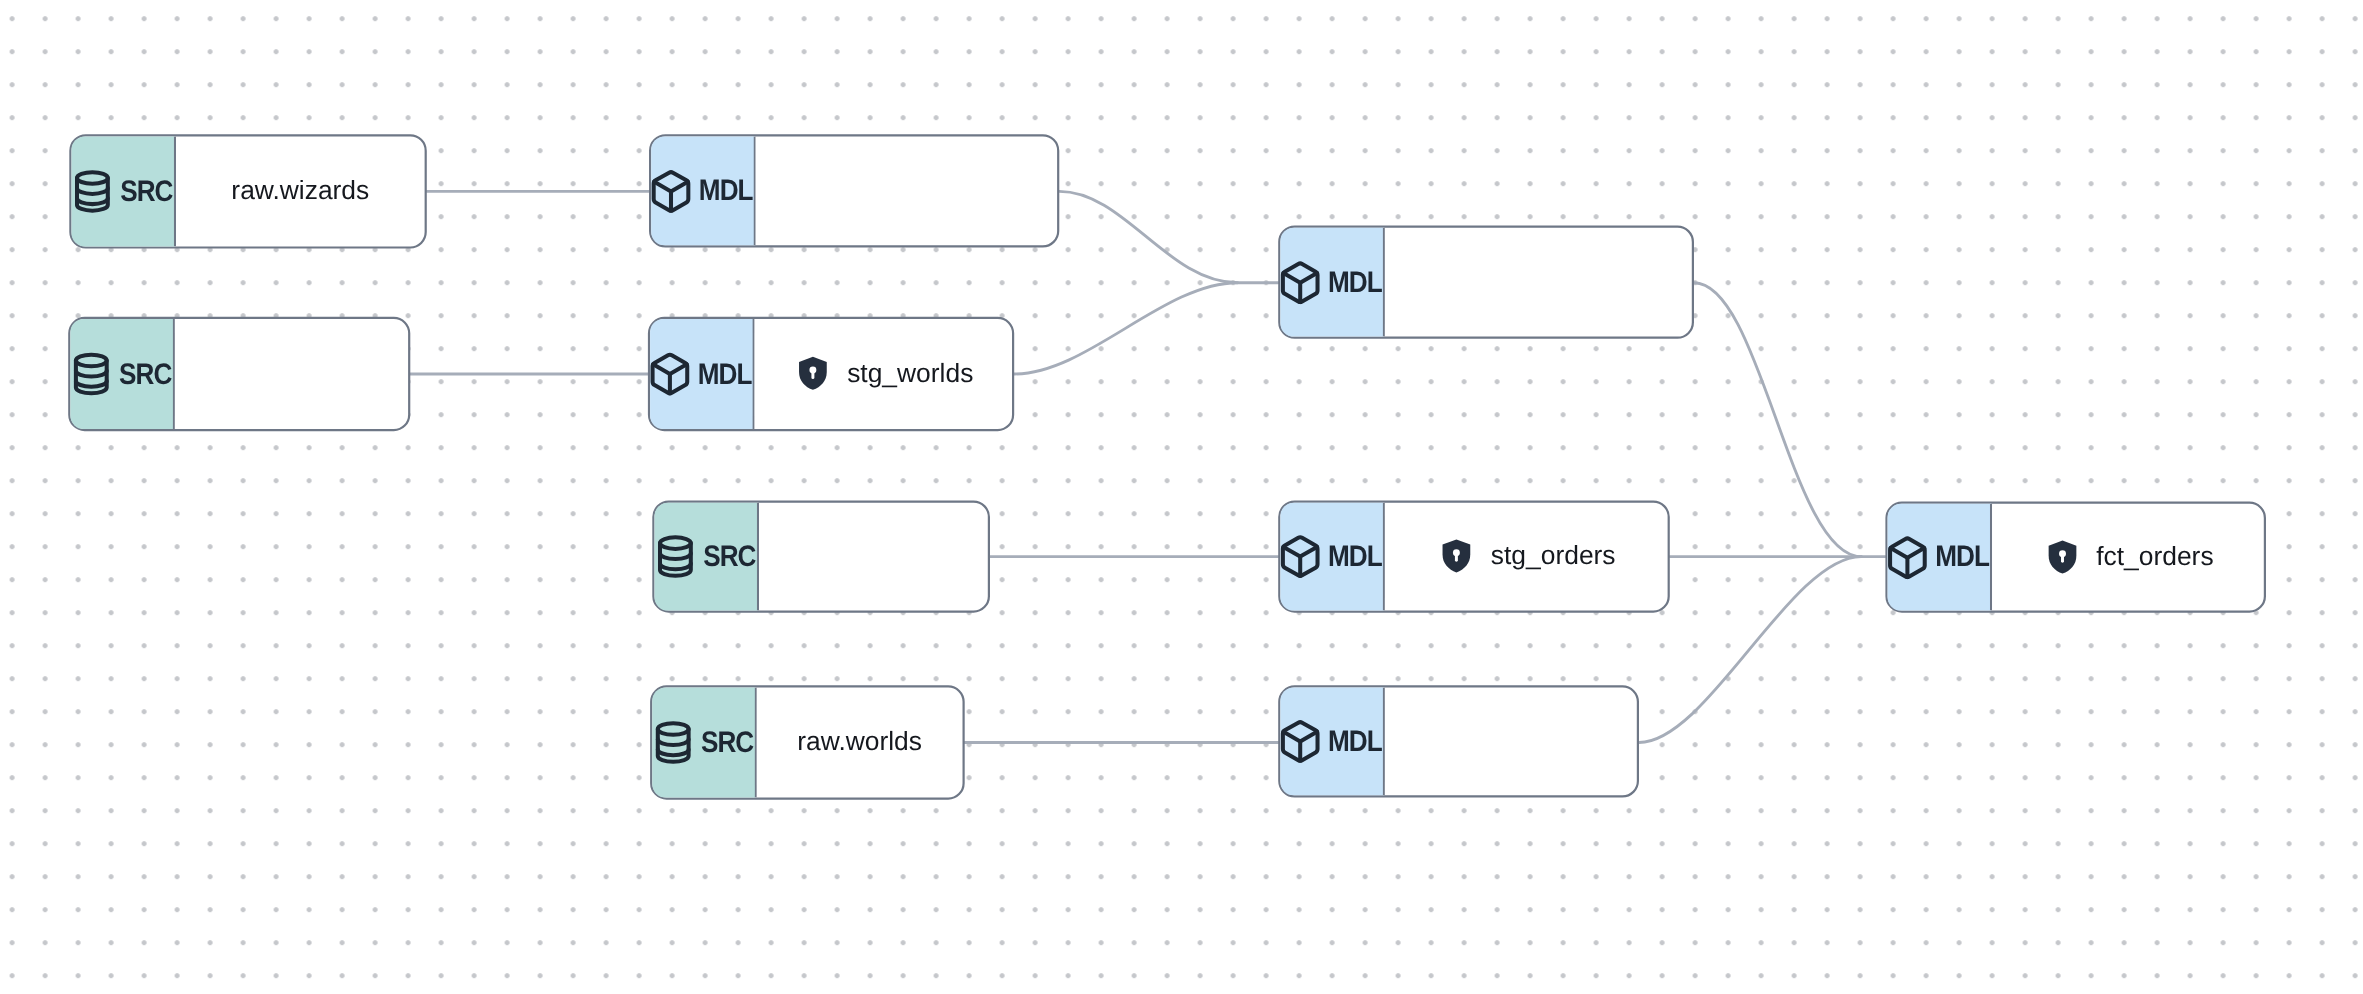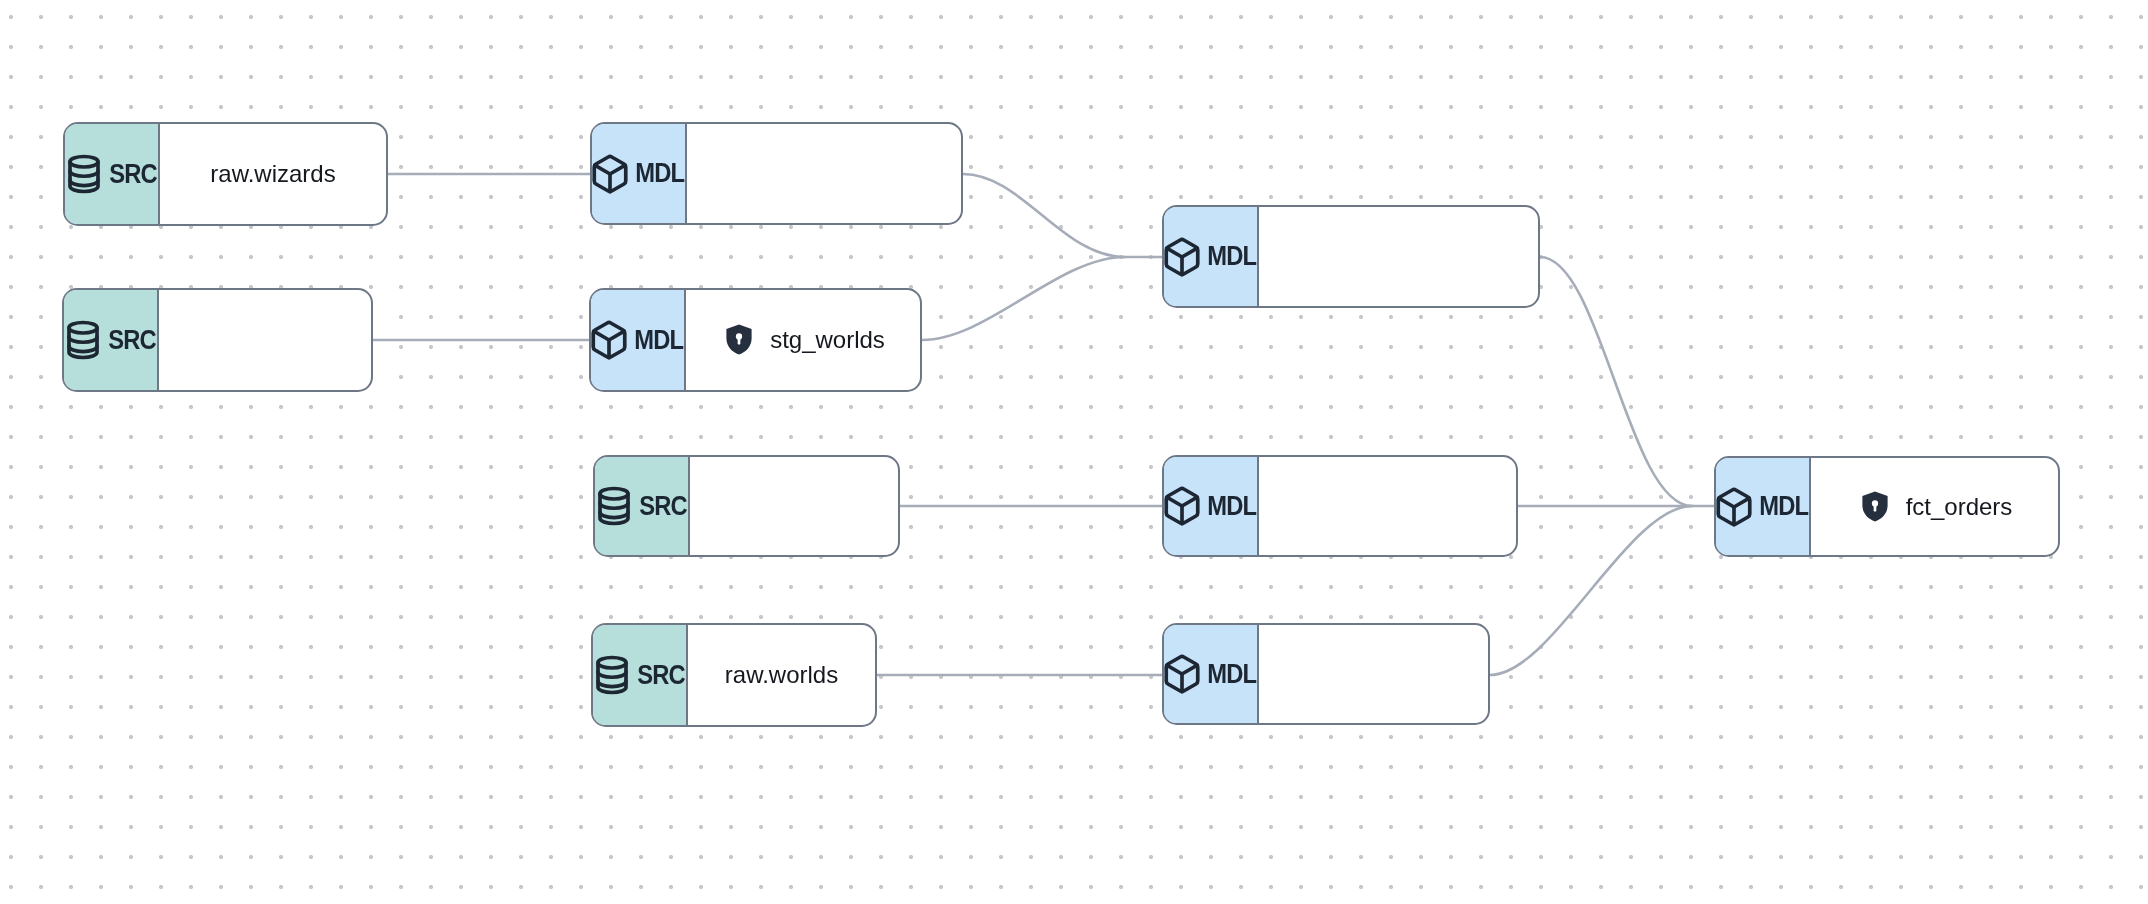--- a/index.html
+++ b/index.html
@@ -172,65 +172,75 @@
         <div class="badge">
           <span class="bicon">
             <svg viewBox="0 0 24 24" fill="none" stroke-width="2.1" stroke-linecap="round" stroke-linejoin="round">
               <path d="M21 16V8a2 2 0 0 0-1-1.73l-7-4a2 2 0 0 0-2 0l-7 4A2 2 0 0 0 3 8v8a2 2 0 0 0 1 1.73l7 4a2 2 0 0 0 2 0l7-4A2 2 0 0 0 21 16z"></path>
               <polyline points="3.27 6.96 12 12.01 20.73 6.96"></polyline>
               <line x1="12" y1="22.08" x2="12" y2="12"></line>
             </svg>
           </span>
           <span class="blabel">MDL</span>
         </div>
-      </div>
-      <div class="node src" style="left: 591px; top: 623px; width: 286px; height: 104px;">
-        <div class="badge">
-          <span class="bicon">
-            <svg viewBox="0 0 24 24" fill="none" stroke-width="2.1" stroke-linecap="round" stroke-linejoin="round">
-              <ellipse cx="12" cy="5" rx="8" ry="3"></ellipse>
-              <path d="M4 5v14c0 1.66 3.58 3 8 3s8-1.34 8-3V5"></path>
-              <path d="M4 10.3c0 1.66 3.58 3 8 3s8-1.34 8-3"></path>
-              <path d="M4 15.6c0 1.66 3.58 3 8 3s8-1.34 8-3"></path>
-            </svg>
-          </span>
-          <span class="blabel">SRC</span>
-        </div>
-        <div class="body">
-          <span class="title">raw.worlds</span>
-        </div>
-      </div>
-      <div class="node mdl" style="left: 1162px; top: 623px; width: 328px; height: 102px;">
-        <div class="badge">
-          <span class="bicon">
-            <svg viewBox="0 0 24 24" fill="none" stroke-width="2.1" stroke-linecap="round" stroke-linejoin="round">
-              <path d="M21 16V8a2 2 0 0 0-1-1.73l-7-4a2 2 0 0 0-2 0l-7 4A2 2 0 0 0 3 8v8a2 2 0 0 0 1 1.73l7 4a2 2 0 0 0 2 0l7-4A2 2 0 0 0 21 16z"></path>
-              <polyline points="3.27 6.96 12 12.01 20.73 6.96"></polyline>
-              <line x1="12" y1="22.08" x2="12" y2="12"></line>
-            </svg>
-          </span>
-          <span class="blabel">MDL</span>
-        </div>
-      </div>
-      <div class="node mdl" style="left: 1714px; top: 456px; width: 346px; height: 101px;">
-        <div class="badge">
-          <span class="bicon">
-            <svg viewBox="0 0 24 24" fill="none" stroke-width="2.1" stroke-linecap="round" stroke-linejoin="round">
-              <path d="M21 16V8a2 2 0 0 0-1-1.73l-7-4a2 2 0 0 0-2 0l-7 4A2 2 0 0 0 3 8v8a2 2 0 0 0 1 1.73l7 4a2 2 0 0 0 2 0l7-4A2 2 0 0 0 21 16z"></path>
-              <polyline points="3.27 6.96 12 12.01 20.73 6.96"></polyline>
-              <line x1="12" y1="22.08" x2="12" y2="12"></line>
-            </svg>
-          </span>
-          <span class="blabel">MDL</span>
-        </div>
         <div class="body">
           <span class="shield">
             <svg viewBox="0 0 24 24">
               <path fill="#252f3e" d="M12 1.6l8.4 3.1v6.1c0 5.4-3.6 9.2-8.4 10.8C7.2 20 3.6 16.2 3.6 10.8V4.7L12 1.6z"></path>
               <circle cx="12" cy="9.6" r="2.1" fill="#ffffff"></circle>
               <path fill="#ffffff" d="M11.1 10.8h1.8v3.4a.9.9 0 0 1-1.8 0z"></path>
             </svg>
           </span>
+          <span class="title">stg_orders</span>
+        </div>
+      </div>
+      <div class="node src" style="left: 591px; top: 623px; width: 286px; height: 104px;">
+        <div class="badge">
+          <span class="bicon">
+            <svg viewBox="0 0 24 24" fill="none" stroke-width="2.1" stroke-linecap="round" stroke-linejoin="round">
+              <ellipse cx="12" cy="5" rx="8" ry="3"></ellipse>
+              <path d="M4 5v14c0 1.66 3.58 3 8 3s8-1.34 8-3V5"></path>
+              <path d="M4 10.3c0 1.66 3.58 3 8 3s8-1.34 8-3"></path>
+              <path d="M4 15.6c0 1.66 3.58 3 8 3s8-1.34 8-3"></path>
+            </svg>
+          </span>
+          <span class="blabel">SRC</span>
+        </div>
+        <div class="body">
+          <span class="title">raw.worlds</span>
+        </div>
+      </div>
+      <div class="node mdl" style="left: 1162px; top: 623px; width: 328px; height: 102px;">
+        <div class="badge">
+          <span class="bicon">
+            <svg viewBox="0 0 24 24" fill="none" stroke-width="2.1" stroke-linecap="round" stroke-linejoin="round">
+              <path d="M21 16V8a2 2 0 0 0-1-1.73l-7-4a2 2 0 0 0-2 0l-7 4A2 2 0 0 0 3 8v8a2 2 0 0 0 1 1.73l7 4a2 2 0 0 0 2 0l7-4A2 2 0 0 0 21 16z"></path>
+              <polyline points="3.27 6.96 12 12.01 20.73 6.96"></polyline>
+              <line x1="12" y1="22.08" x2="12" y2="12"></line>
+            </svg>
+          </span>
+          <span class="blabel">MDL</span>
+        </div>
+      </div>
+      <div class="node mdl" style="left: 1714px; top: 456px; width: 346px; height: 101px;">
+        <div class="badge">
+          <span class="bicon">
+            <svg viewBox="0 0 24 24" fill="none" stroke-width="2.1" stroke-linecap="round" stroke-linejoin="round">
+              <path d="M21 16V8a2 2 0 0 0-1-1.73l-7-4a2 2 0 0 0-2 0l-7 4A2 2 0 0 0 3 8v8a2 2 0 0 0 1 1.73l7 4a2 2 0 0 0 2 0l7-4A2 2 0 0 0 21 16z"></path>
+              <polyline points="3.27 6.96 12 12.01 20.73 6.96"></polyline>
+              <line x1="12" y1="22.08" x2="12" y2="12"></line>
+            </svg>
+          </span>
+          <span class="blabel">MDL</span>
+        </div>
+        <div class="body">
+          <span class="shield">
+            <svg viewBox="0 0 24 24">
+              <path fill="#252f3e" d="M12 1.6l8.4 3.1v6.1c0 5.4-3.6 9.2-8.4 10.8C7.2 20 3.6 16.2 3.6 10.8V4.7L12 1.6z"></path>
+              <circle cx="12" cy="9.6" r="2.1" fill="#ffffff"></circle>
+              <path fill="#ffffff" d="M11.1 10.8h1.8v3.4a.9.9 0 0 1-1.8 0z"></path>
+            </svg>
+          </span>
           <span class="title">fct_orders</span>
         </div>
       </div>
     </div>
 </div>
 
 </body></html>

